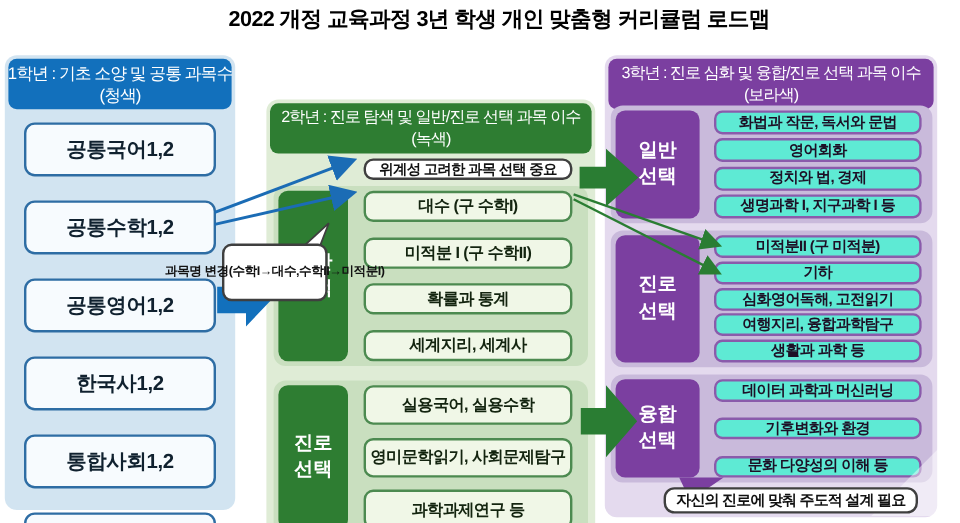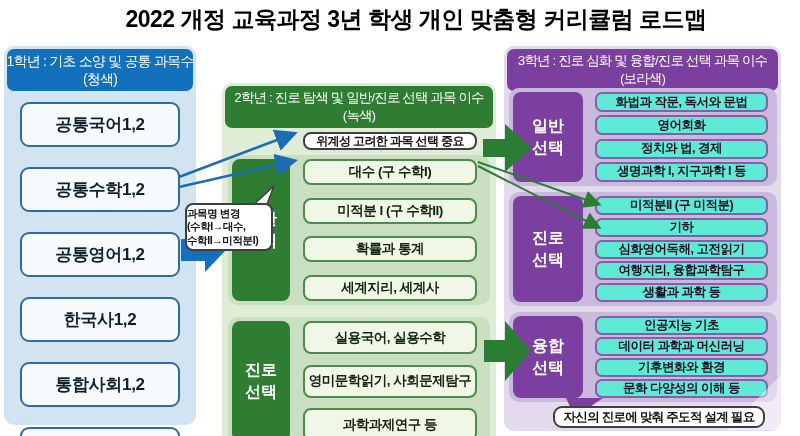--- a/index.html
+++ b/index.html
@@ -1,21 +1,21 @@
 <!DOCTYPE html>
 <html><head>
 <meta charset="utf-8">
 <style>
   html,body{margin:0;padding:0;background:#fff;}
   .stage{position:relative;width:800px;height:436px;background:#fff;overflow:hidden;
          font-family:"Liberation Sans",sans-serif;}
   *{box-sizing:border-box;}
 
   .title{position:absolute;top:4px;left:0;width:100%;text-align:center;
-         font-size:23px;font-weight:bold;color:#000;letter-spacing:-0.5px;white-space:nowrap;padding-left:32px;}
+         font-size:18px;font-weight:bold;color:#000;letter-spacing:-0.5px;white-space:nowrap;padding-left:32px;}
 
   .panel{position:absolute;border-radius:10px;}
   .p1{left:4px;top:46px;width:192px;height:379px;background:#d2e4f1;}
   .p2{left:222px;top:46px;width:274px;height:385px;background:#dfecd6;margin-top:37px;}
   .p3{left:504px;top:46px;width:277px;height:385px;background:#e4daee;}
 
   .phead{margin:3px;height:42px;border-radius:7px;color:#fff;font-weight:normal;
          display:flex;flex-direction:column;align-items:center;justify-content:center;
          line-height:1.3;white-space:nowrap;text-align:center;}
   .p1 .phead{background:#1270bc;font-size:14px;letter-spacing:-0.8px;}
@@ -59,21 +59,21 @@
               align-items:center;justify-content:center;font-weight:bold;font-size:12.5px;
               letter-spacing:-0.5px;color:#1d1026;white-space:nowrap;}
   .r-general .box-purple{height:20px;}
   .r-career .box-purple{height:19px;}
   .r-fusion .box-purple{height:18.5px;}
 
   .overlay{position:absolute;left:0;top:0;width:800px;height:436px;z-index:4;pointer-events:none;}
 
   .callout{position:absolute;left:185px;top:203px;width:88px;height:48px;z-index:5;
            background:#fff;border:2px solid #3f3f3f;border-radius:8px;
-           display:flex;flex-direction:column;align-items:flex-start;justify-content:center;
+           display:flex;flex-direction:row;align-items:center;justify-content:center;
            font-weight:bold;font-size:10.5px;line-height:1.3;letter-spacing:-0.4px;
            color:#111;white-space:nowrap;}
   .bottom-note{position:absolute;left:553px;top:406px;width:212px;height:22px;z-index:5;
            background:#fff;border:2px solid #3f3f3f;border-radius:9px;
            display:flex;align-items:center;justify-content:center;
            font-weight:bold;font-size:12.5px;letter-spacing:-0.7px;color:#111;white-space:nowrap;}
 </style>
 </head>
 <body>
 
@@ -161,21 +161,20 @@
         <div class="box-purple">생활과 과학 등</div>
       </div>
     </div>
 
     <div class="r-group r-fusion">
       <div class="glabel-purple">
         <div>융합</div>
         <div>선택</div>
       </div>
       <div class="r-items">
-        <div class="box-purple">인공지능 기초</div>
         <div class="box-purple">데이터 과학과 머신러닝</div>
         <div class="box-purple">기후변화와 환경</div>
         <div class="box-purple">문화 다양성의 이해 등</div>
       </div>
     </div>
   </div>
 
   <svg class="overlay" width="800" height="436" viewBox="0 0 800 436" xmlns="http://www.w3.org/2000/svg">
     <defs>
       <marker id="arrBlue" markerWidth="9" markerHeight="9" refX="7" refY="4.5" orient="auto">

